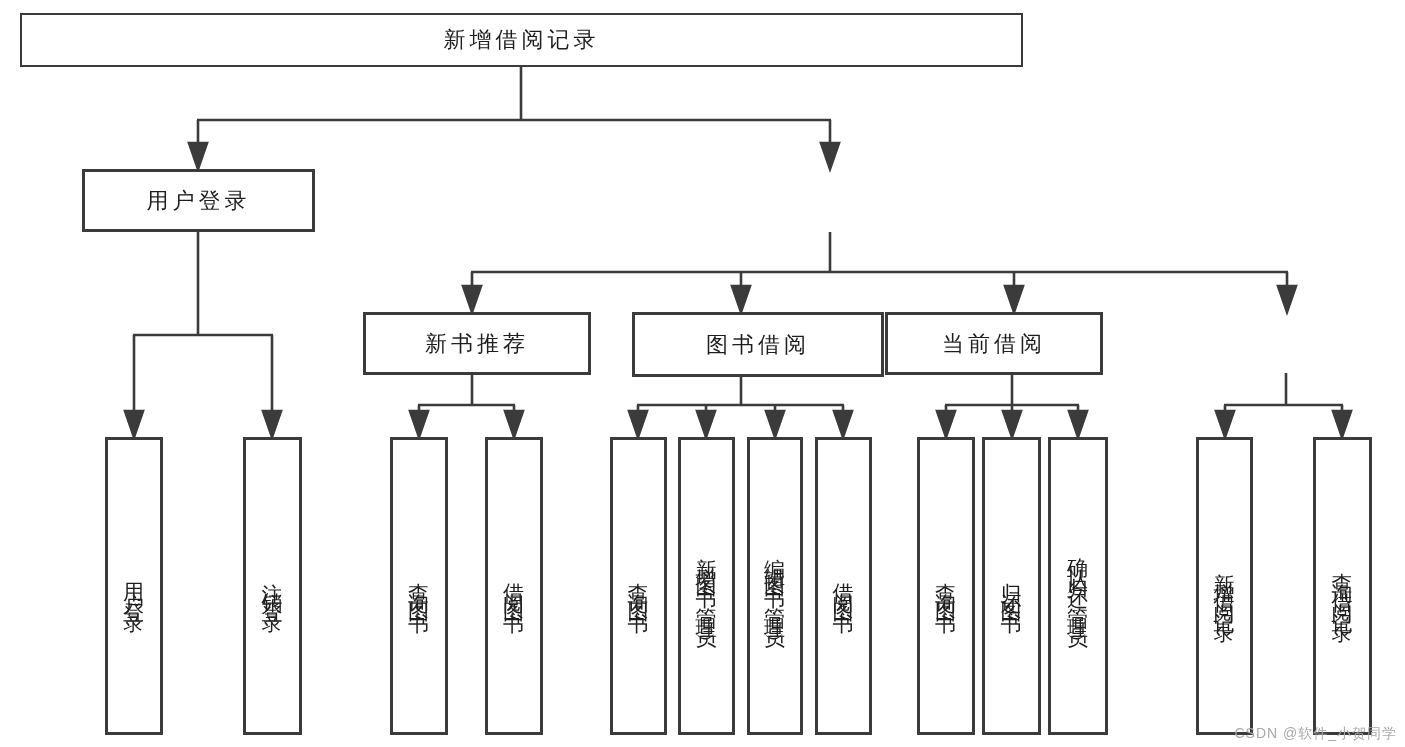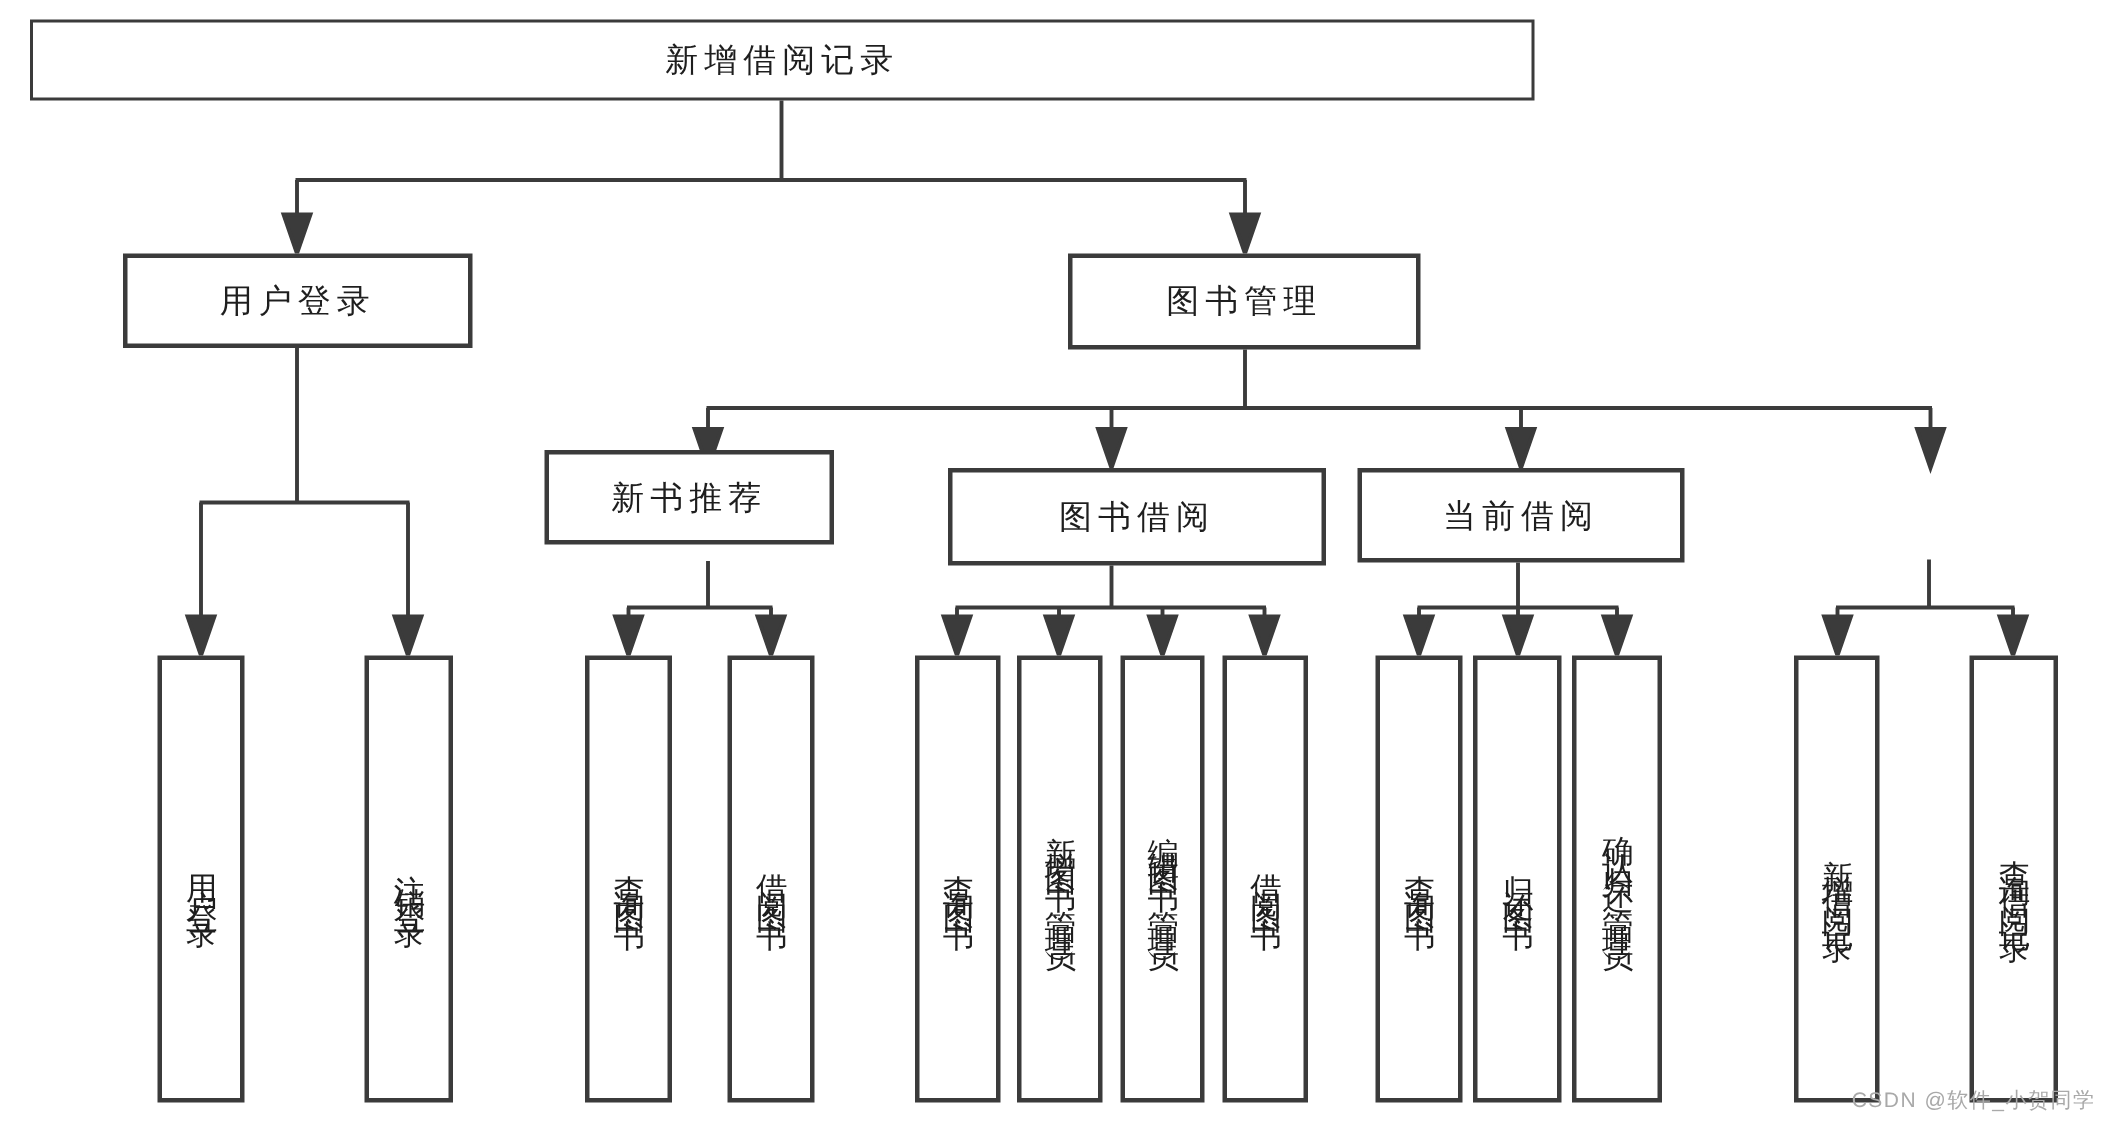--- a/index.html
+++ b/index.html
@@ -87,25 +87,24 @@
     <line x1="1224" y1="405" x2="1343" y2="405"></line>
     <line x1="1225" y1="405" x2="1225" y2="418"></line>
     <line x1="1342" y1="405" x2="1342" y2="418"></line>
     <polygon points="1225,437 1216,411 1234,411"></polygon>
     <polygon points="1342,437 1333,411 1351,411"></polygon>
   </svg>
 
   <div class="node root" style="left:20px;top:13px;width:1003px;height:54px">新增借阅记录</div>
 
   <div class="node" style="left:82px;top:169px;width:233px;height:63px">用户登录</div>
-  <div class="node" style="left:712px;top:169px;width:235px;height:64px">图书管理</div>
 
-  <div class="node" style="left:363px;top:300px;width:193px;height:63px">新书推荐</div>
+  <div class="node" style="left:363px;top:312px;width:228px;height:63px">新书推荐</div>
   <div class="node" style="left:632px;top:312px;width:252px;height:65px">图书借阅</div>
-  <div class="node" style="left:905px;top:312px;width:218px;height:63px">当前借阅</div>
+  <div class="node" style="left:885px;top:312px;width:218px;height:63px">当前借阅</div>
 
   <div class="node vnode" style="left:105px;top:437px;width:58px;height:298px">用户登录</div>
   <div class="node vnode" style="left:243px;top:437px;width:59px;height:298px">注销登录</div>
 
   <div class="node vnode" style="left:390px;top:437px;width:58px;height:298px">查询图书</div>
   <div class="node vnode" style="left:485px;top:437px;width:58px;height:298px">借阅图书</div>
 
   <div class="node vnode" style="left:610px;top:437px;width:57px;height:298px">查询图书</div>
   <div class="node vnode" style="left:678px;top:437px;width:57px;height:298px">新增图书（管理员）</div>
   <div class="node vnode" style="left:747px;top:437px;width:56px;height:298px">编辑图书（管理员）</div>

